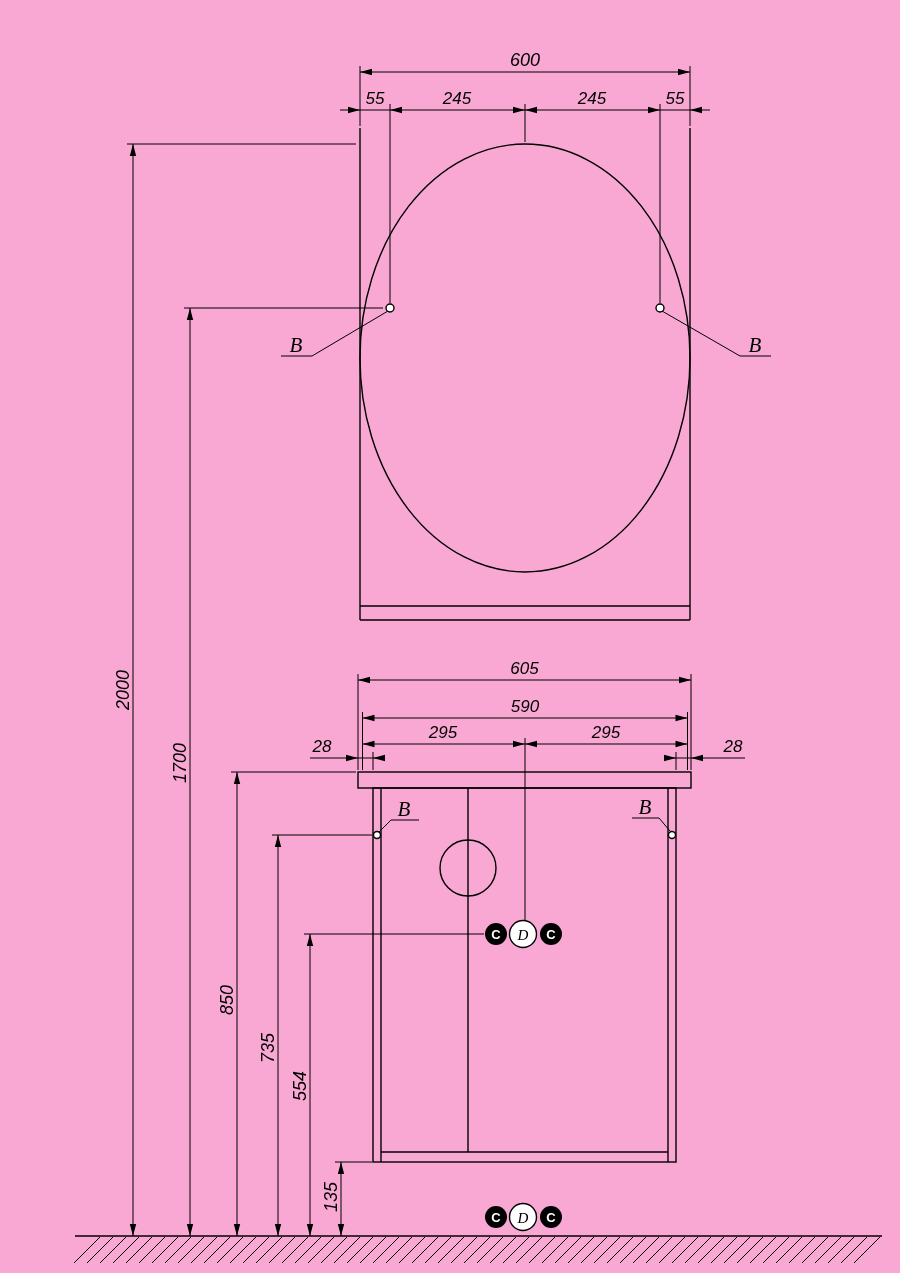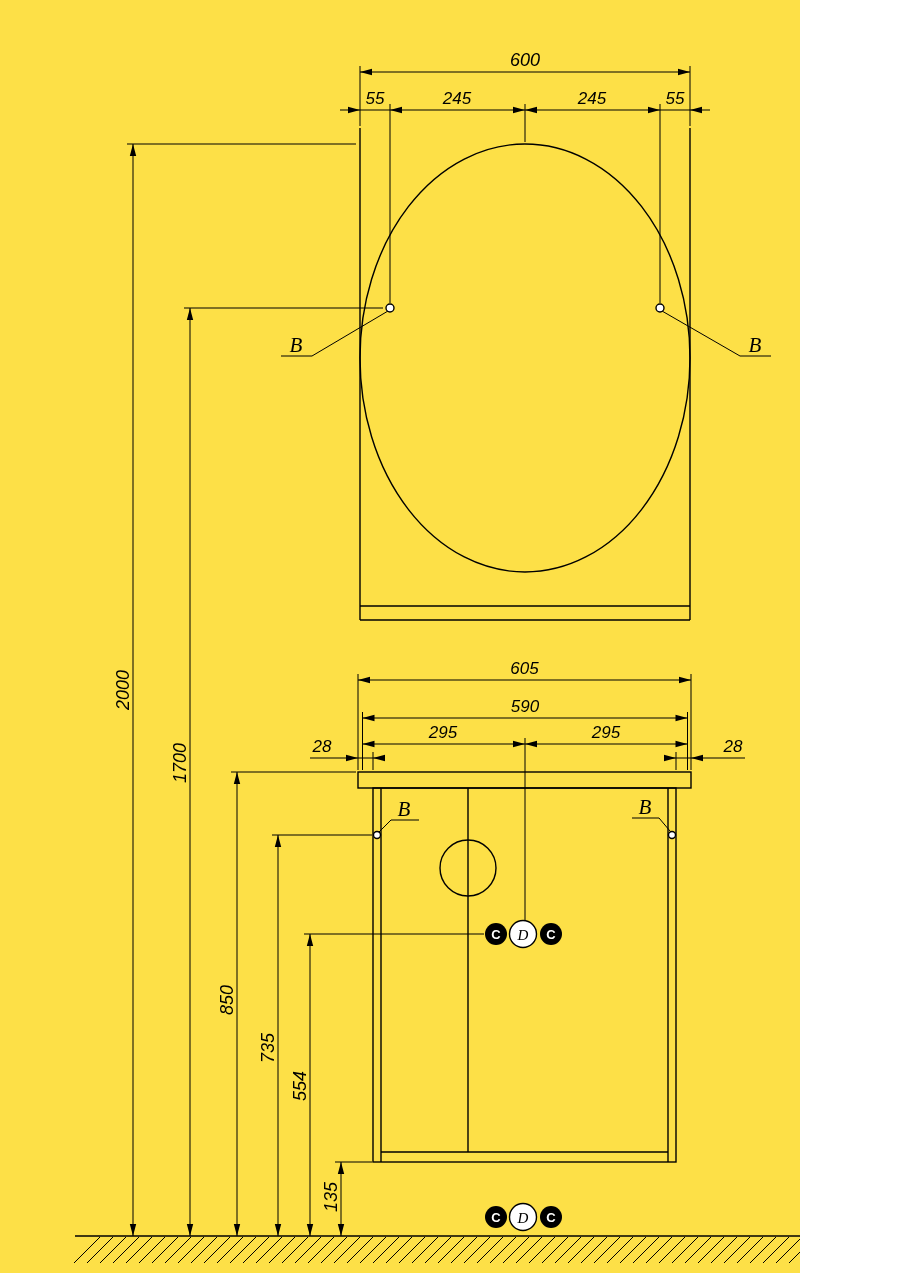--- a/index.html
+++ b/index.html
@@ -1,16 +1,16 @@
 <!DOCTYPE html>
 <html><head>
 <meta charset="utf-8">
 <style>
   html,body{margin:0;padding:0;background:#ffffff;}
-  .page{position:relative;width:800px;height:1273px;background:#fde047;overflow:hidden;
+  .page{position:relative;width:900px;height:1273px;background:#f9a8d4;overflow:hidden;
         font-family:"Liberation Sans",sans-serif;}
   svg{display:block;}
   .obj{stroke:#000;stroke-width:1.4;fill:none;}
   .thin{stroke:#000;stroke-width:1;fill:none;}
   .arrow{fill:#000;stroke:none;}
   .dim{font:italic 17px "Liberation Sans",sans-serif;fill:#000;}
   .dim-lg{font:italic 18px "Liberation Sans",sans-serif;fill:#000;}
   .marker{font:italic 21px "Liberation Serif",serif;fill:#000;}
   .sym-c{font:bold 13px "Liberation Sans",sans-serif;fill:#fff;}
   .sym-d{font:italic 15px "Liberation Serif",serif;fill:#000;}

